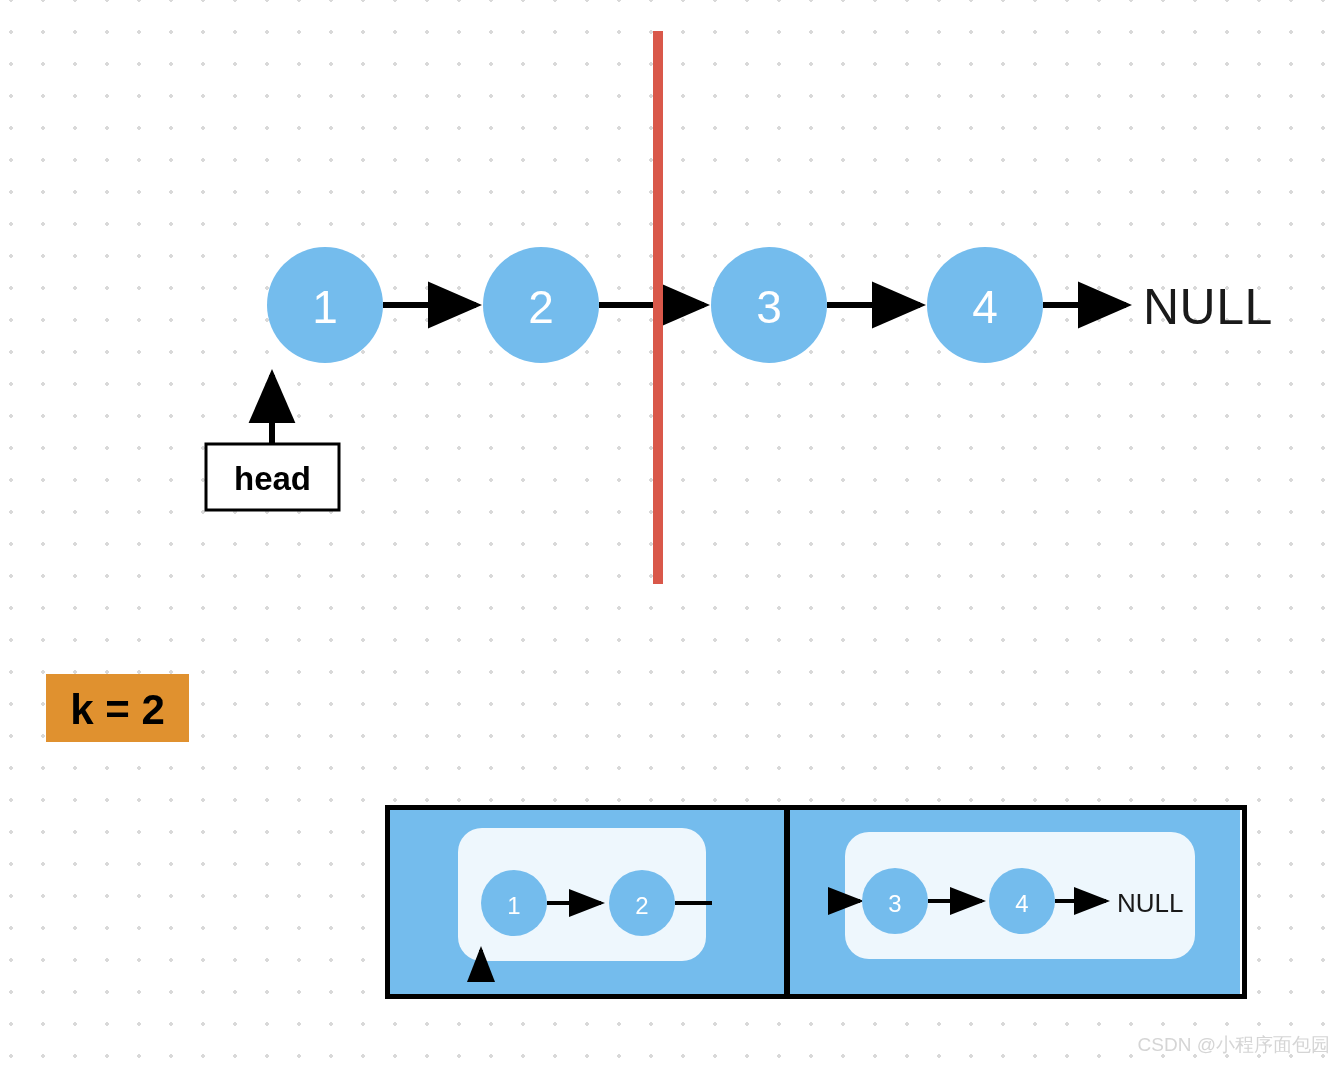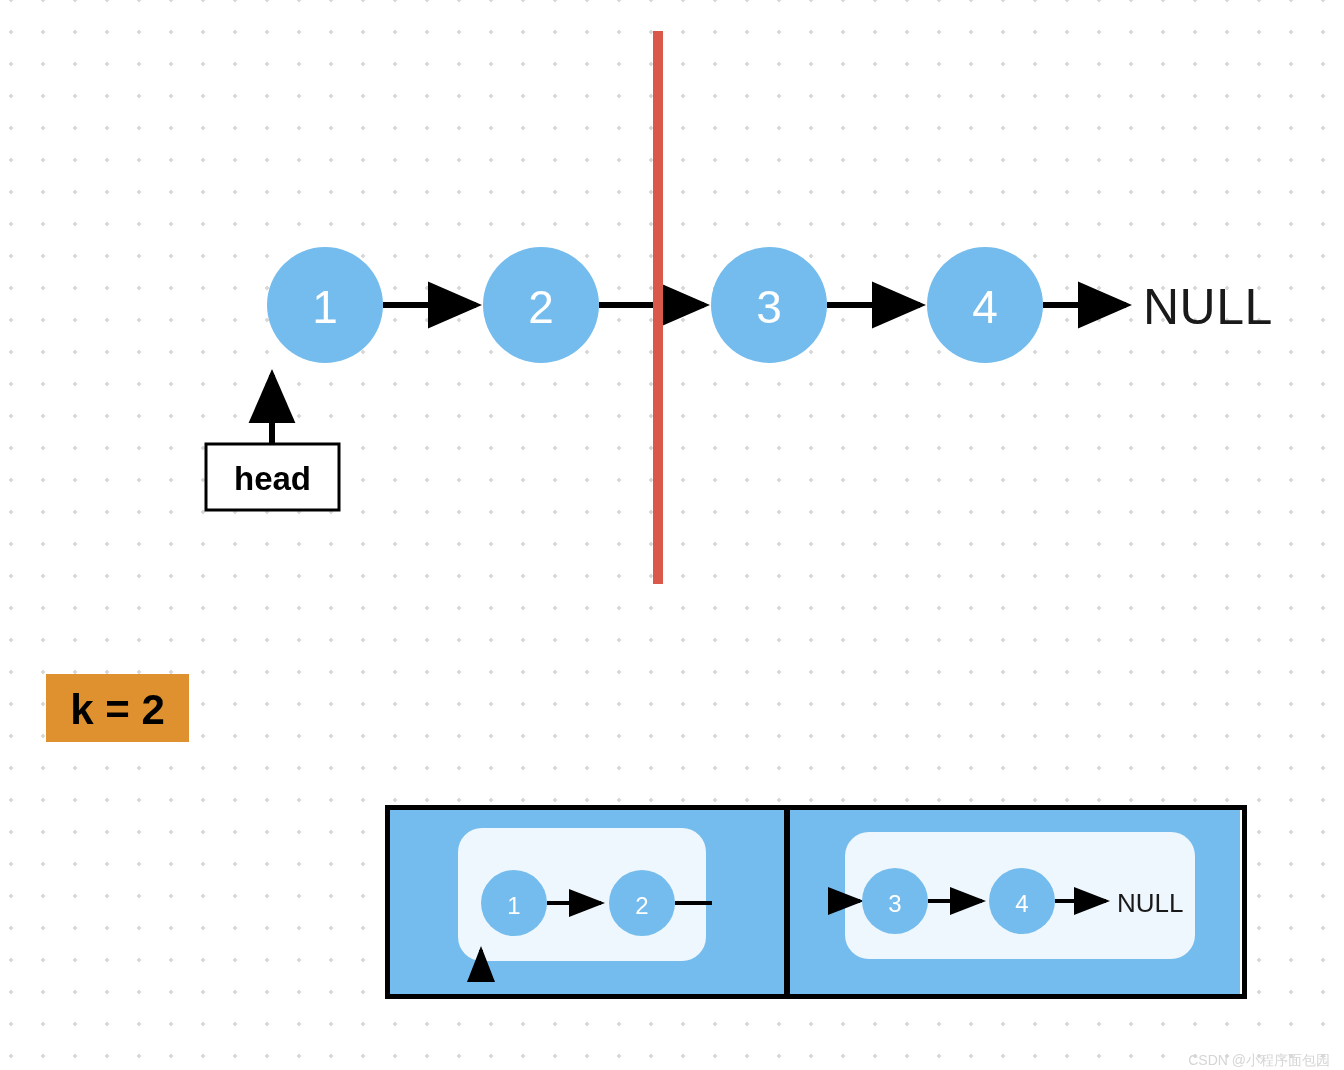--- a/index.html
+++ b/index.html
@@ -70,24 +70,24 @@
     fill: #000000;
     font-family: "Liberation Sans", sans-serif;
     font-size: 42px;
     font-weight: bold;
     text-anchor: middle;
     dominant-baseline: central;
   }
   .watermark {
     position: absolute;
     right: 14px;
-    bottom: 0;
+    bottom: 12px;
     color: #d5d5d5;
     font-family: "Liberation Sans", sans-serif;
-    font-size: 14px;
+    font-size: 19px;
     white-space: nowrap;
     user-select: none;
   }
 </style>
 </head>
 <body>
 
 <div id="canvas">
 
   <svg id="svg-layer" viewBox="0 0 1344 1070" xmlns="http://www.w3.org/2000/svg">

